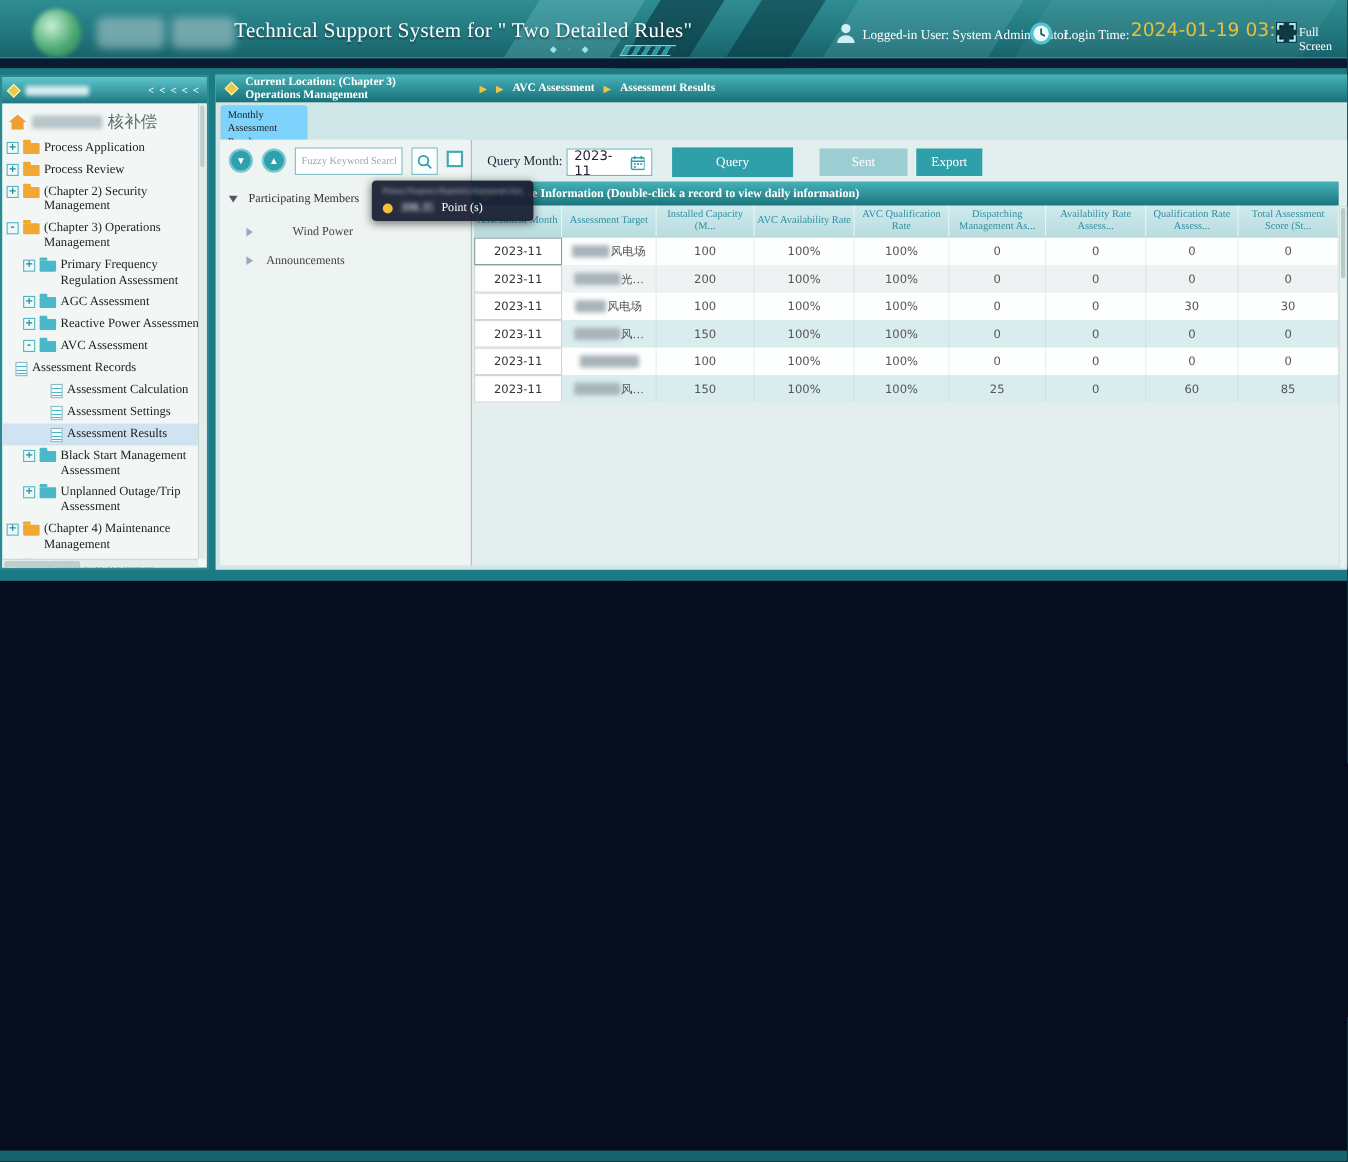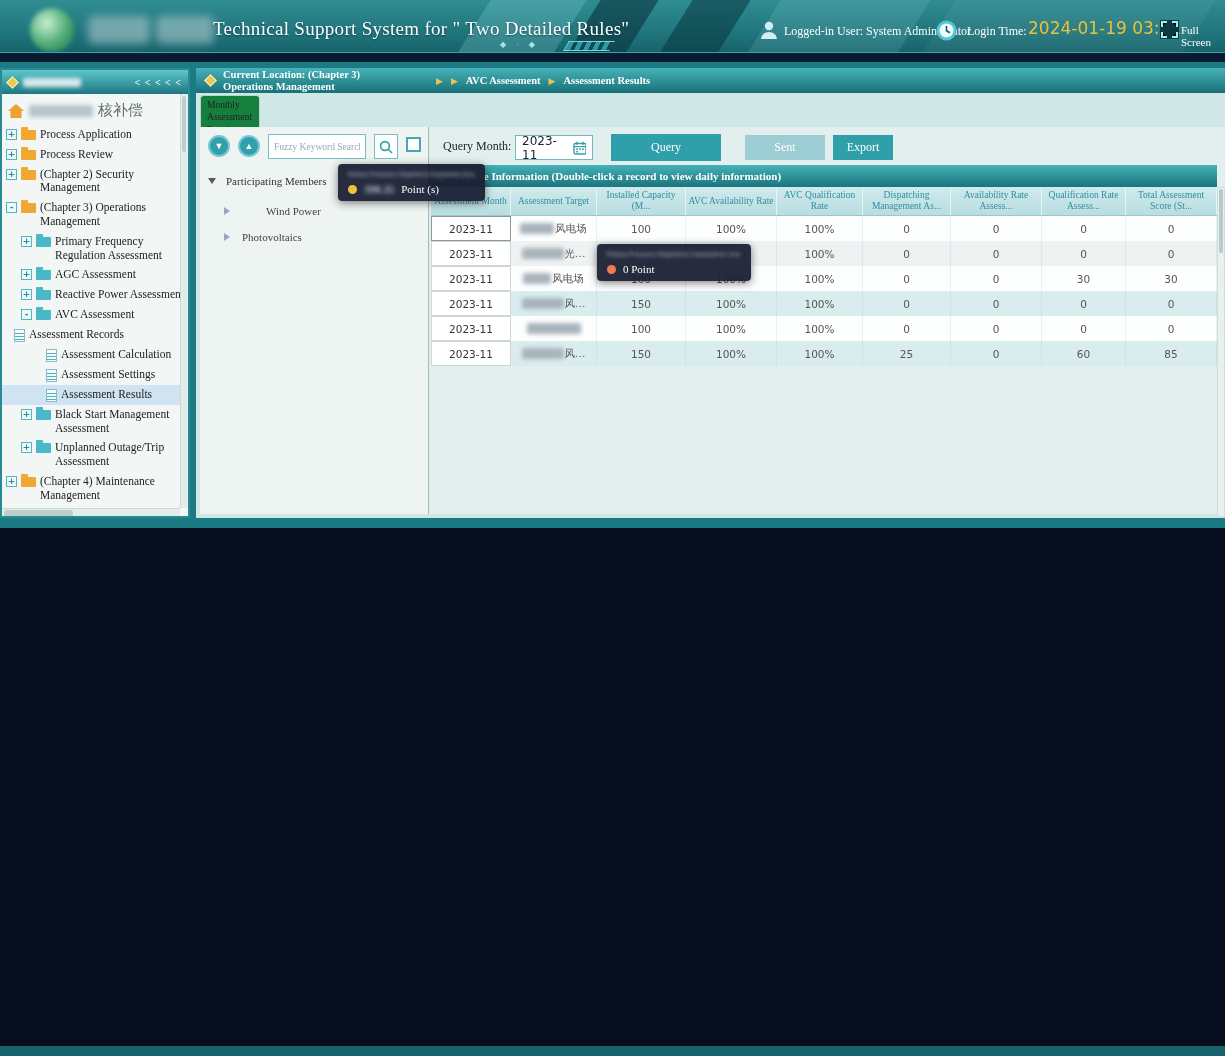--- a/index.html
+++ b/index.html
@@ -103,21 +103,21 @@
   .vsb .th{position:absolute;left:1px;right:1px;top:2px;height:56px;background:#bccfcc;border-radius:3px}
   .hsb{position:absolute;left:0;right:8px;bottom:0;height:8px;background:#e2ecea;border-top:1px solid #cdd8d6}
   .hsb .th{position:absolute;top:1px;bottom:1px;left:2px;width:70px;background:#bccfcc;border-radius:3px}
 
   .main2{position:absolute;left:196px;right:0;top:0;bottom:0;background:#cfe7e7}
   .bcrumb{height:25px;background:linear-gradient(180deg,#46b2b8,#187078);display:flex;align-items:center;gap:8px;padding:0 10px;color:#fff}
   .bcrumb .loc{font-size:10.5px;font-weight:bold;line-height:1.1}
   .bcrumb .tri{color:#f0c545;font-size:9px}
   .bcrumb .crumb{font-size:10.5px;font-weight:bold}
   .tabrow{height:34px;position:relative}
-  .tab{position:absolute;left:4px;top:2px;width:60px;height:32px;background:#15803d;border:1px solid #b8d4d4;border-bottom:none;border-radius:4px 4px 0 0;padding:3px 6px;font-size:9.5px;line-height:1.3;color:#222;cursor:pointer}
+  .tab{position:absolute;left:4px;top:2px;width:80px;height:32px;background:#7dd3fc;border:1px solid #b8d4d4;border-bottom:none;border-radius:4px 4px 0 0;padding:3px 6px;font-size:9.5px;line-height:1.3;color:#222;cursor:pointer}
   .content2{position:absolute;left:0;right:0;top:59px;bottom:0}
   .lpanel{position:absolute;left:4px;top:0;bottom:4px;width:229px;background:#eef4f2;border-right:1px solid #a8b8b8}
   .lp-toolbar{position:absolute;left:0;top:6px;height:30px;width:100%}
   .cbtn{position:absolute;top:2px;width:22px;height:22px;border-radius:50%;background:#30a0ac;border:2px solid #77c8d0;color:#fff;font-size:9px;line-height:18px;text-align:center;cursor:pointer}
   .fuzzy{position:absolute;left:68px;top:1px;width:98px;height:25px;background:#fff;border:1px solid #7bbcc6;font-family:"Liberation Serif",serif;font-size:9.5px;color:#555;padding:0 5px}
   .fuzzy::placeholder{color:#9aa8ae}
   .sbtn{position:absolute;left:174px;top:1px;width:24px;height:25px;background:#fdfefe;border:1px solid #7bbcc6;display:flex;align-items:center;justify-content:center;cursor:pointer}
   .chk{position:absolute;left:206px;top:4px;width:15px;height:15px;background:#fff;border:2px solid #45a8b4;cursor:pointer}
   .mem-root{position:absolute;left:8px;top:48px;display:flex;gap:10px;align-items:center;color:#333;font-size:11px;cursor:pointer}
   .mem-child{position:absolute;left:24px;display:flex;gap:12px;align-items:center;color:#444;font-size:11px;cursor:pointer}
@@ -386,27 +386,21 @@
                 <path d="M34,158C55.33333333333333,158 119.33333333333334,158 162,158C204.66666666666666,158 268.6666666666667,158 290,158" fill="none" stroke="#ef7a55" stroke-width="2"></path>
                 <circle cx="34" cy="158" r="4" fill="#ef7a55" stroke="#0d1730" stroke-width="1"></circle>
                 <text x="50" y="149" text-anchor="middle" font-size="9.5" fill="#ef7a55">0</text>
                 <circle cx="162" cy="158" r="4" fill="#ef7a55" stroke="#0d1730" stroke-width="1"></circle>
                 <text x="162" y="149" text-anchor="middle" font-size="9.5" fill="#ef7a55">0</text>
                 <circle cx="290" cy="158" r="4" fill="#ef7a55" stroke="#0d1730" stroke-width="1"></circle>
                 <text x="282" y="149" text-anchor="middle" font-size="9.5" fill="#ef7a55">0</text>
                 <text class="xlab" x="62" y="172" text-anchor="middle" font-size="10" fill="#fff"><tspan x="62" dy="0">Primary Frequency</tspan><tspan x="62" dy="11">Regulation Compensation</tspan></text>
                 <text class="xlab" x="162" y="172" text-anchor="middle" font-size="10" fill="#fff"><tspan x="162" dy="0">AVC Compensation</tspan></text>
                 <text class="xlab" x="264" y="172" text-anchor="middle" font-size="10" fill="#fff"><tspan x="264" dy="0">Reactive Power</tspan><tspan x="264" dy="11">Compensation</tspan></text>
-              </svg><div class="tooltip" style="left: 28px; top: 124px;">
-                <div class="tt blurtxt">Primary Frequency Regulation Compensation Over</div>
-                <div class="tr">
-                  <span class="dot" style="background: rgb(239, 122, 85);"></span>
-                  <span>0 Point</span>
-                </div>
-              </div></div>
+              </svg></div>
         </div>
 
         <div class="donutrow">
           <div class="dbox dbox1" id="donut1">
               <div class="ring" style="background: conic-gradient(rgb(226, 84, 73) 0%, rgb(226, 84, 73) 40.12%, rgb(239, 141, 42) 40.12%, rgb(239, 141, 42) 42.98%, rgb(240, 194, 51) 42.98%, rgb(240, 194, 51) 48.17%, rgb(88, 184, 104) 48.17%, rgb(88, 184, 104) 53.96%, rgb(63, 135, 207) 53.96%, rgb(63, 135, 207) 100%); left: 126px; top: 28px;"></div>
               <div style="position: absolute; left: 172px; top: 46px;"><svg width="36" height="52">
                   <rect x="12" y="1" width="12" height="5" fill="none" stroke="#dfe8f0" stroke-width="2"></rect>
                   <rect x="3" y="6" width="30" height="44" rx="3" fill="none" stroke="#dfe8f0" stroke-width="2.4"></rect>
                   <rect x="6" y="23" width="24" height="24" fill="#e8a930"></rect>
                   <g stroke="#101a32" stroke-width="2">
@@ -690,21 +684,21 @@
               <span class="arrow-dn"></span>
               <span>Participating Members</span>
             </div>
             <div id="memkids"></div>
           <div class="mem-child" style="top: 78px; gap: 36px;">
                 <span class="arrow-rt"></span>
                 <span>Wind Power</span>
               </div>
               <div class="mem-child" style="top: 104px;">
                 <span class="arrow-rt"></span>
-                <span>Photovoltaics</span>
+                <span>Announcements</span>
               </div>
             </div>
           <div class="rpanel">
             <span class="qlbl">Query Month:</span>
             <div class="month-lt">
               <span>2023-11</span>
               <svg width="14" height="14" style="margin-left:auto">
                   <rect x="1" y="2.5" width="12" height="10.5" rx="1.5" fill="none" stroke="#2f9faa" stroke-width="1.4"></rect>
                   <path d="M4 .8 v3 M10 .8 v3" stroke="#2f9faa" stroke-width="1.4"></path>
                   <path d="M1 5.6 h12" stroke="#2f9faa" stroke-width="1.2"></path>

